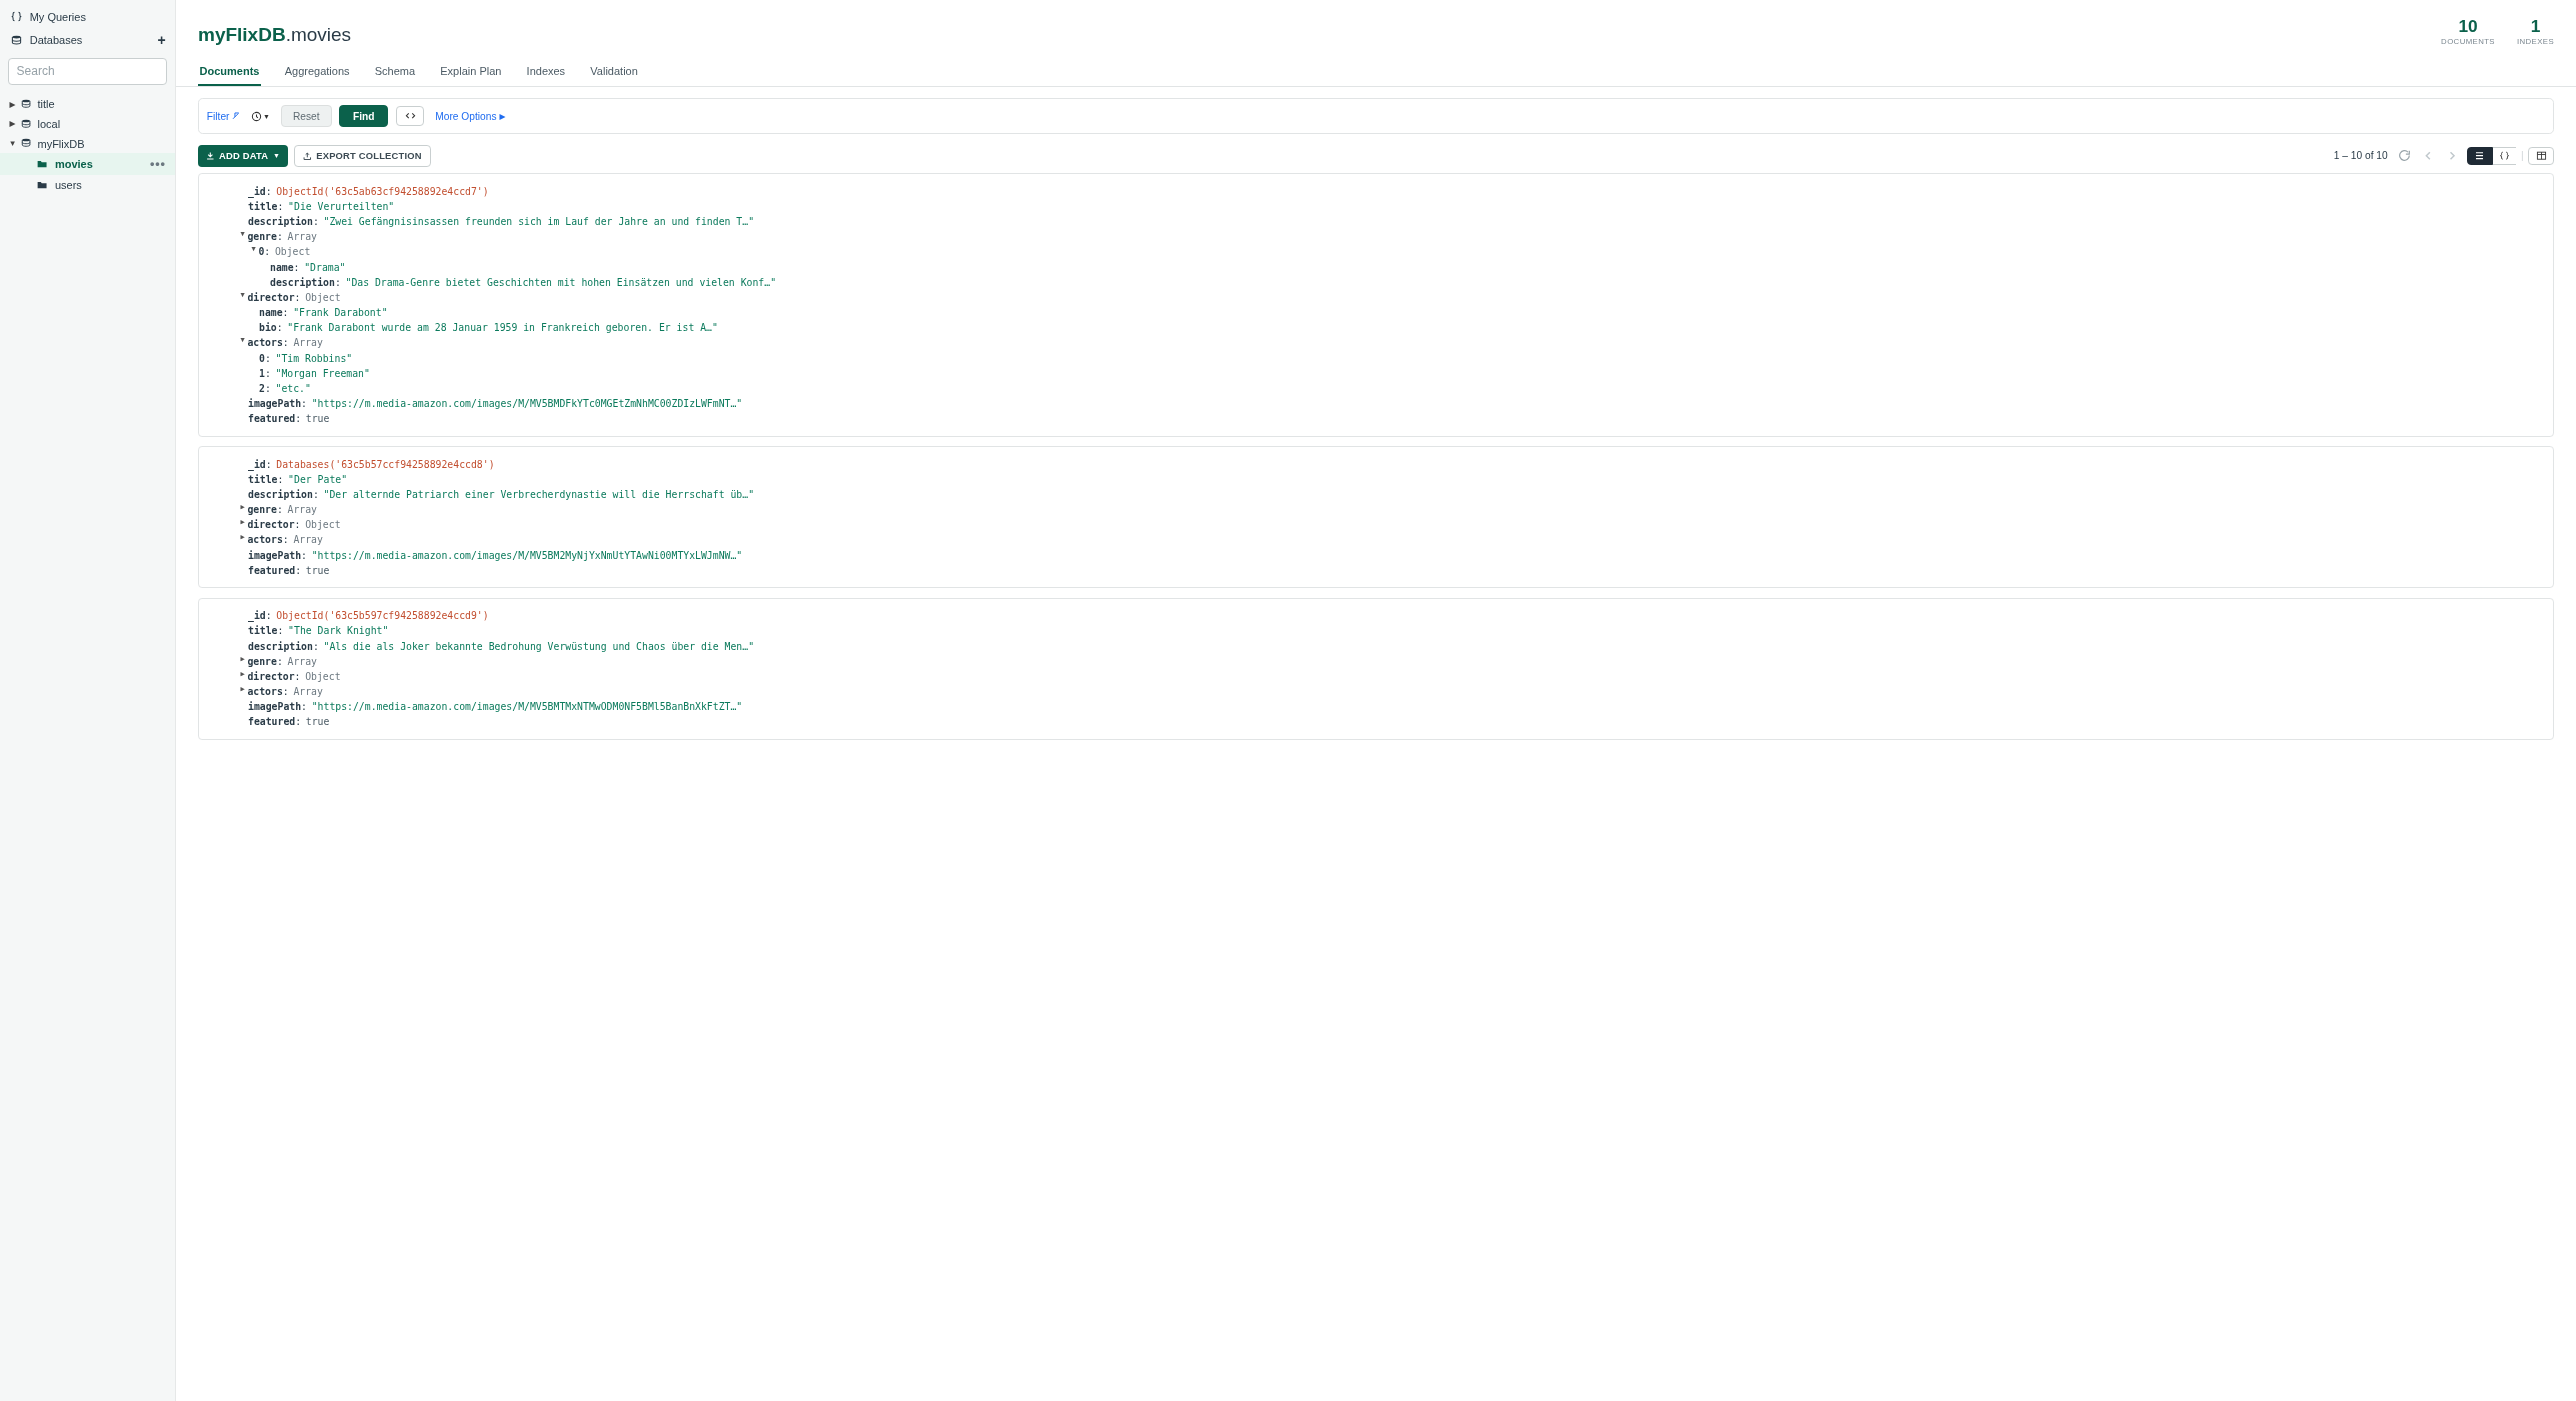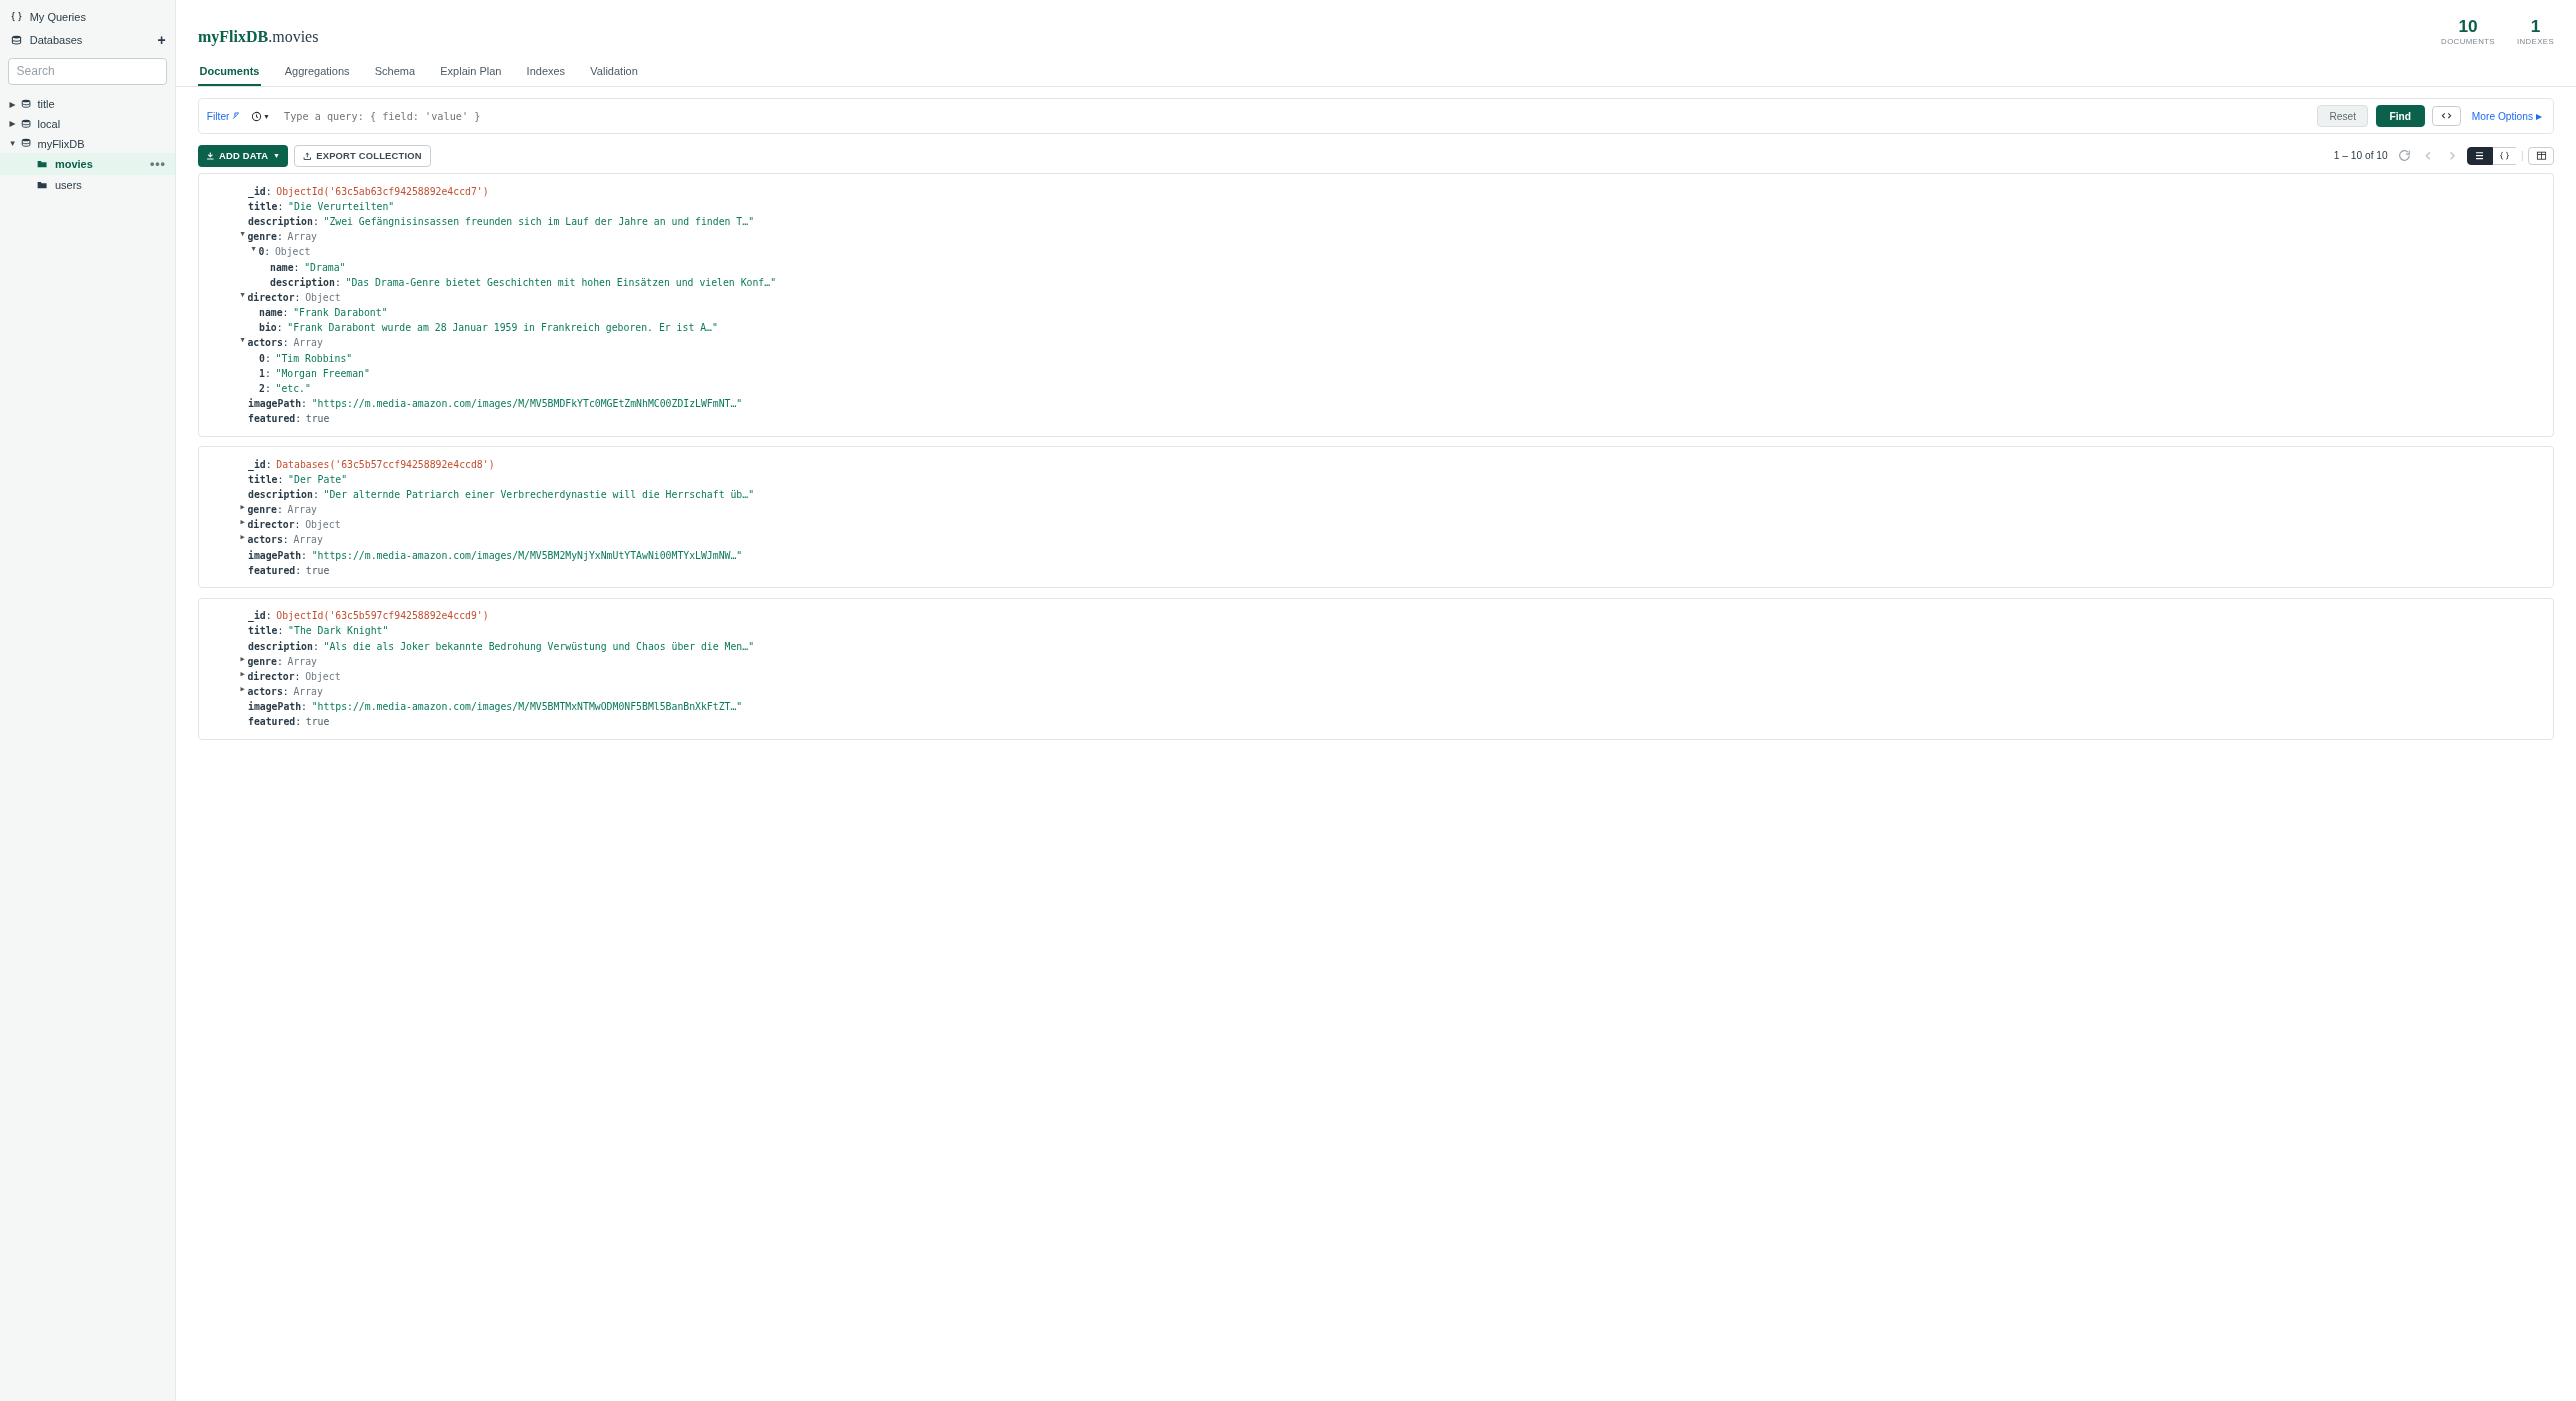--- a/index.html
+++ b/index.html
@@ -15,21 +15,21 @@
 .tree { padding: 1.6px 0; }
 .tree-row { display: flex; align-items: center; padding: 3.9px 7.8px; cursor: pointer; font-size: 11px; color: #2a3b47; }
 .tree-row .caret { width: 9.4px; font-size: 7.8px; color: #444; display: inline-flex; justify-content: center; }
 .tree-row .ticon { width: 14px; display: inline-flex; justify-content: center; margin: 0 4.7px 0 1.6px; color: #333; }
 .tree-row.child { padding-left: 33px; }
 .tree-row.child.active { background: #e7f5ef; color: #0b614b; font-weight: 600; }
 .tree-row.child .ticon { margin-right: 6.3px; }
 .tree-row .dots { margin-left: auto; color: #6c7880; font-size: 12.6px; letter-spacing: 0.8px; padding-right: 1.6px; }
 .main { flex: 1; display: flex; flex-direction: column; overflow: hidden; }
 .header { display: flex; justify-content: space-between; align-items: flex-end; padding: 15.7px 22px 6.3px 22px; }
-.coll-title { font-size: 16px; font-weight: 400; color: #2a3b47; font-family: Liberation Serif, serif; }
+.coll-title { font-size: 19px; font-weight: 400; color: #2a3b47; }
 .coll-title .db-part { color: #0b614b; font-weight: 600; }
 .stats { display: flex; gap: 22px; text-align: center; }
 .stat .num { font-size: 17.3px; color: #0b614b; font-weight: 600; }
 .stat .lbl { font-size: 7.8px; color: #7b8790; letter-spacing: 0.4px; }
 .tabs { display: flex; gap: 22px; padding: 6.3px 22px 0 22px; border-bottom: 0.8px solid #e1e4e5; }
 .tab { padding: 6.3px 1.6px 7.8px 1.6px; font-size: 11px; color: #4b5a64; cursor: pointer; border-bottom: 2.4px solid transparent; }
 .tab.active { color: #0b614b; font-weight: 600; border-bottom-color: #0b614b; }
 .querybar { margin: 11px 22px 7.8px 22px; border: 0.8px solid #e1e4e5; border-radius: 4.7px; display: flex; align-items: center; padding: 5.5px 7.8px; gap: 7.8px; }
 .qb-filter { color: #1f6cf0; font-size: 10.2px; display: flex; align-items: center; gap: 2.4px; }
 .qb-hist { display: flex; align-items: center; gap: 1.6px; color: #333; font-size: 10.2px; padding: 0 3.1px; }
@@ -182,21 +182,20 @@
           <path d="M6 2h8M6 2v8M2 14L13 3"></path>
         </svg>
     </span>
     <span class="qb-hist">
       <svg width="11" height="11" viewBox="0 0 16 16" fill="none" stroke="#333" stroke-width="1.5">
           <circle cx="8" cy="8" r="6"></circle>
           <path d="M8 5v3l2 2"></path>
         </svg>
       <span style="font-size:7px;">▼</span>
     </span>
-    <input class="qb-input" placeholder="Type a query: { field: 'value' }" style="">
     <button class="qb-reset">Reset</button>
     <button class="qb-find">Find</button>
     <button class="qb-code">
       <svg width="11" height="9.4" viewBox="0 0 16 16" fill="none" stroke="#333" stroke-width="1.8">
           <path d="M5 4L1 8l4 4M11 4l4 4-4 4"></path>
         </svg>
     </button>
     <span class="qb-more">
       <span>More Options</span>
       <span style="font-size:7.8px;">▶</span>

